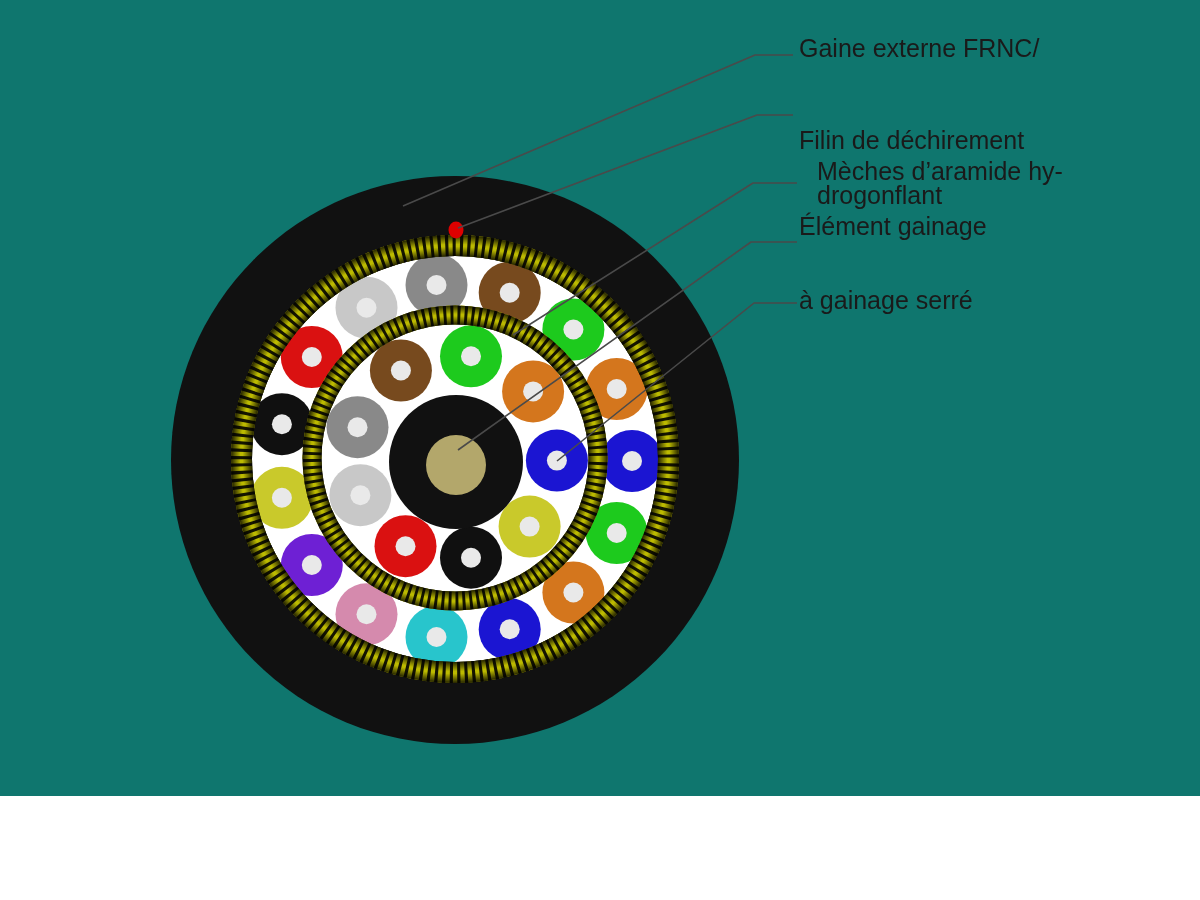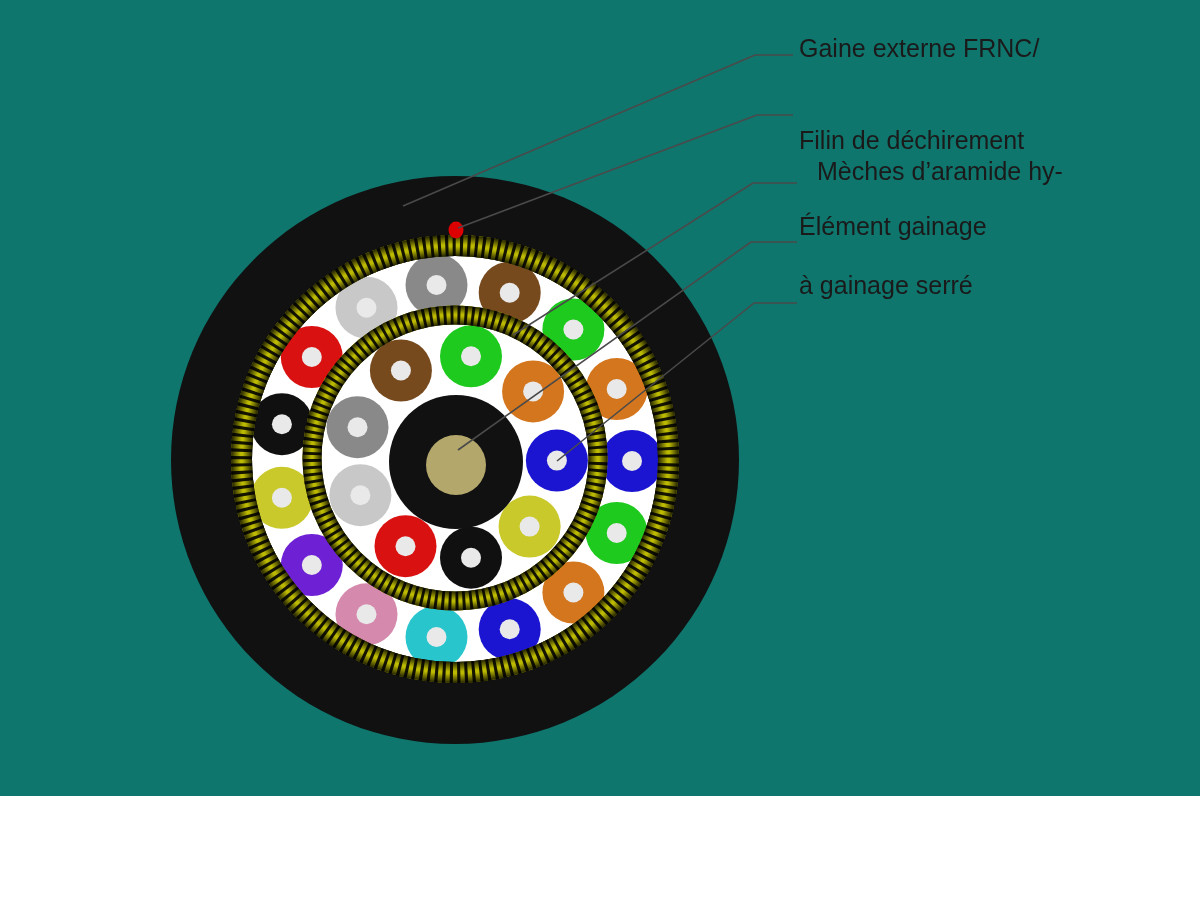--- a/index.html
+++ b/index.html
@@ -114,20 +114,21 @@
     </svg>
 
   <div class="callout" id="callout-0" style="left: 799px; top: 36px;">
     <div class="line">Gaine externe FRNC/</div>
   </div>
   <div class="callout" id="callout-1" style="left: 799px; top: 92px; margin-top: 36px;">
     <div class="line">Filin de déchirement</div>
   </div>
   <div class="callout" id="callout-2" style="left: 799px; top: 159px; margin-left: 18px;">
     <div class="line">Mèches d’aramide hy-</div>
+    <div class="line">drogonflant</div>
   </div>
   <div class="callout" id="callout-3" style="left: 799px; top: 214px;">
     <div class="line">Élément gainage</div>
   </div>
-  <div class="callout" id="callout-4" style="left: 799px; top: 273px;">
+  <div class="callout" id="callout-4" style="left: 799px; top: 288px;">
     <div class="line">à gainage serré</div>
   </div>
 </div>
 
 </body></html>

